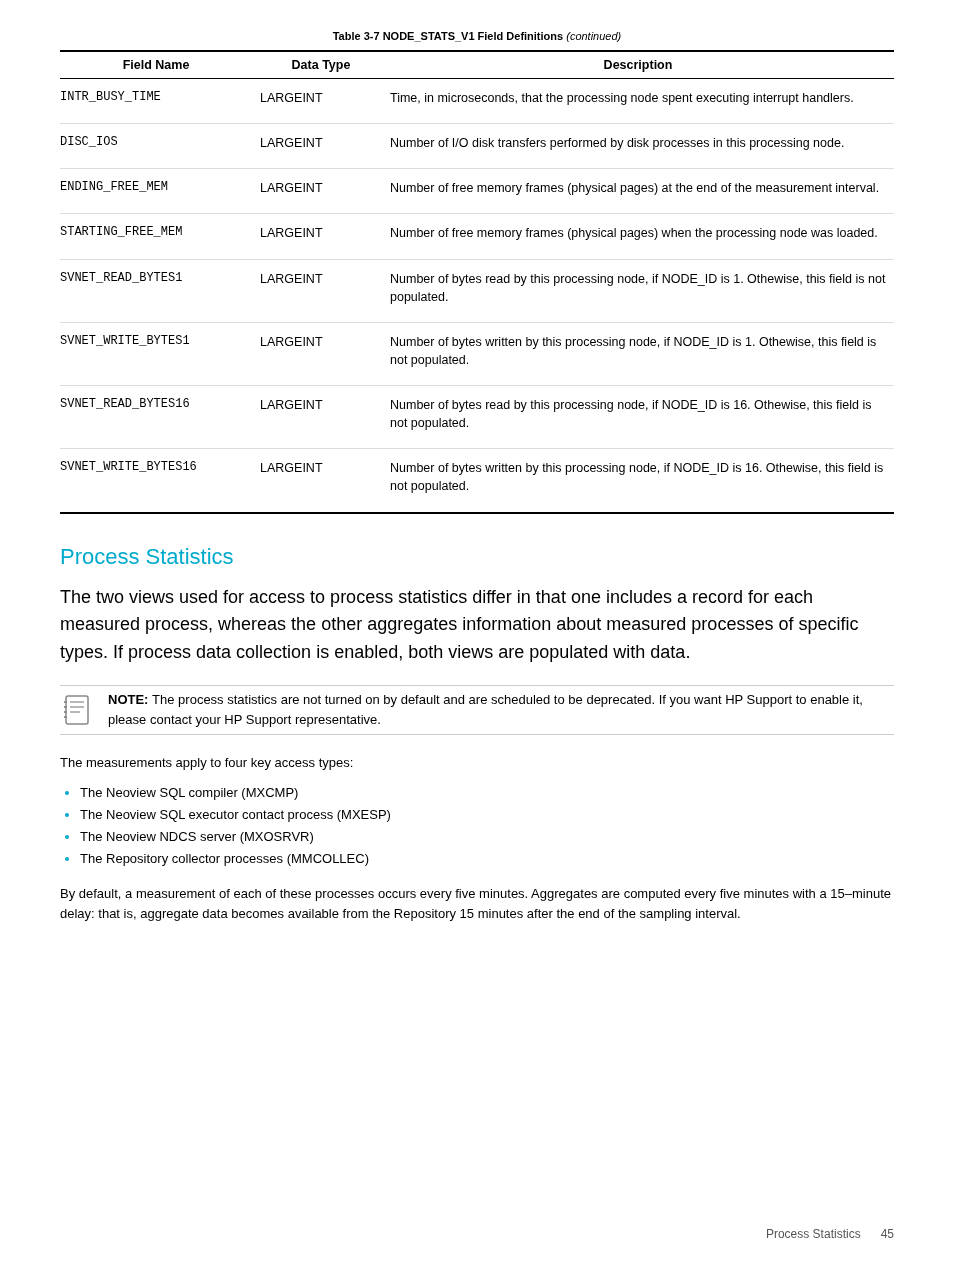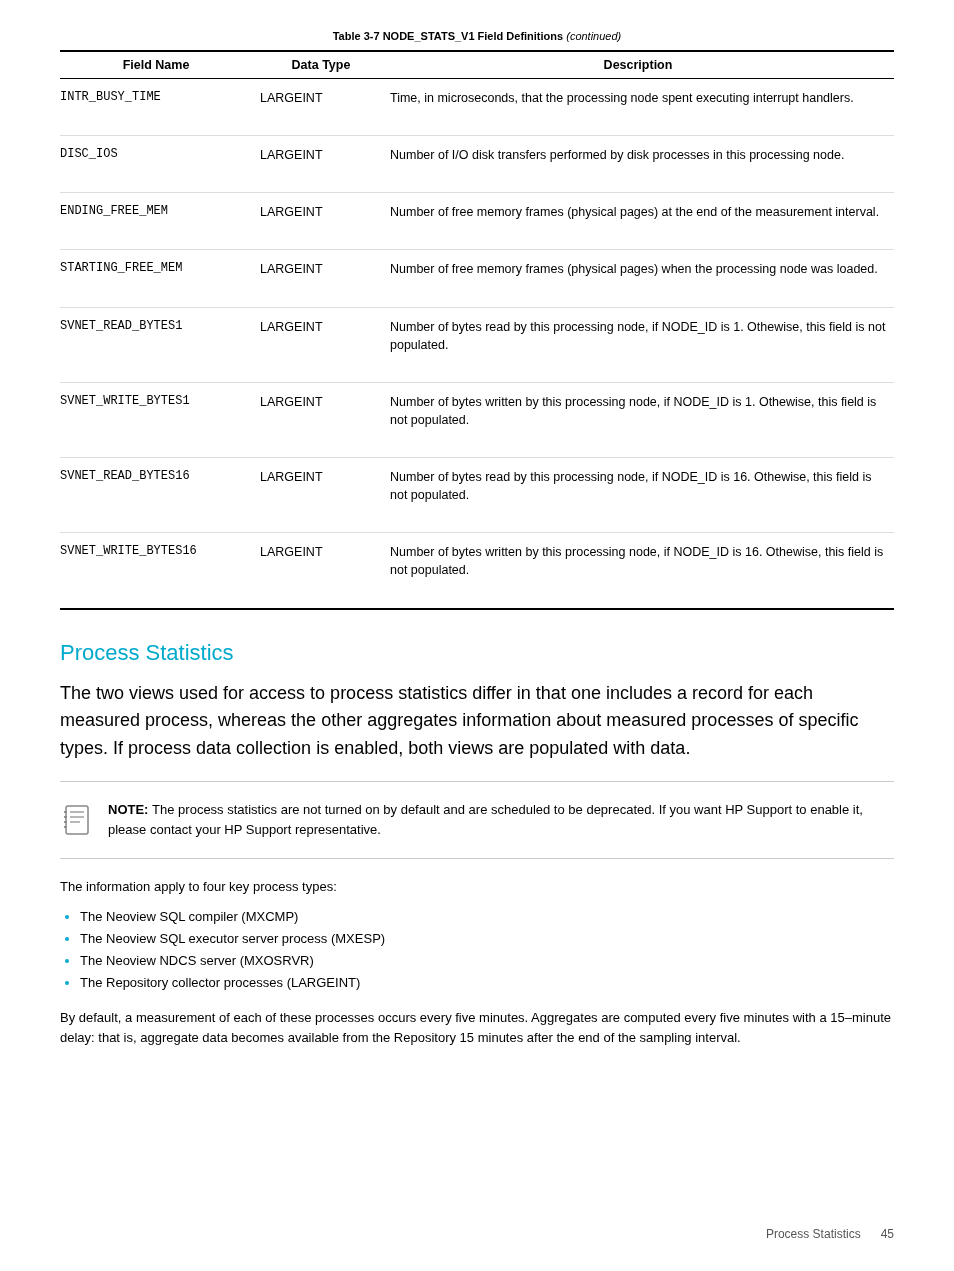--- a/index.html
+++ b/index.html
@@ -48,21 +48,21 @@
       width: 130px;
     }
     tbody tr {
       vertical-align: top;
       border-bottom: 1px solid #ddd;
     }
     tbody tr:last-child {
       border-bottom: none;
     }
     tbody td {
-      padding: 10px 8px 28px 0;
+      padding: 10px 8px 16px 0;
       font-size: 12.5px;
       line-height: 1.45;
     }
     tbody td:first-child {
       font-family: 'Courier New', Courier, monospace;
       font-size: 12px;
       color: #000;
       padding-right: 16px;
     }
 
@@ -80,21 +80,21 @@
       line-height: 1.55;
       margin-bottom: 18px;
     }
 
     
     .note-box {
       display: flex;
       align-items: flex-start;
       border-top: 1px solid #ccc;
       border-bottom: 1px solid #ccc;
-      padding: 18px 0;
+      padding: 4px 0;
       margin-bottom: 18px;
       gap: 12px;
     }
     .note-icon {
       width: 36px;
       height: 36px;
       flex-shrink: 0;
       margin-top: 2px;
     }
     .note-content {
@@ -217,27 +217,27 @@
       <line x1="4" y1="15" x2="7" y2="15" stroke="#888" stroke-width="1.8"></line>
       <line x1="4" y1="20" x2="7" y2="20" stroke="#888" stroke-width="1.8"></line>
       <line x1="4" y1="25" x2="7" y2="25" stroke="#888" stroke-width="1.8"></line>
     </svg>
   </div>
   <div class="note-content">
     <strong>NOTE:</strong>&nbsp;<span>The process statistics are not turned on by default and are scheduled to be deprecated. If you want HP Support to enable it, please contact your HP Support representative.</span>
   </div>
 </div>
 
-<p class="measurements-text">The information apply to four key process types:</p>
+<p class="measurements-text">The measurements apply to four key access types:</p>
 
 <ul class="bullet-list" id="bullet-list">
 <li><span>The Neoview SQL compiler (MXCMP)</span></li>
-    <li><span>The Neoview SQL executor server process (MXESP)</span></li>
+    <li><span>The Neoview SQL executor contact process (MXESP)</span></li>
     <li><span>The Neoview NDCS server (MXOSRVR)</span></li>
-    <li><span>The Repository collector processes (LARGEINT)</span></li>
+    <li><span>The Repository collector processes (MMCOLLEC)</span></li>
   </ul>
 
 <p class="closing-text">By default, a measurement of each of these processes occurs every five minutes. Aggregates are computed every five minutes with a 15–minute delay: that is, aggregate data becomes available from the Repository 15 minutes after the end of the sampling interval.</p>
 
 <div class="page-footer">
   <span>Process Statistics</span>
   <span>45</span>
 </div>
 
 </body></html>

